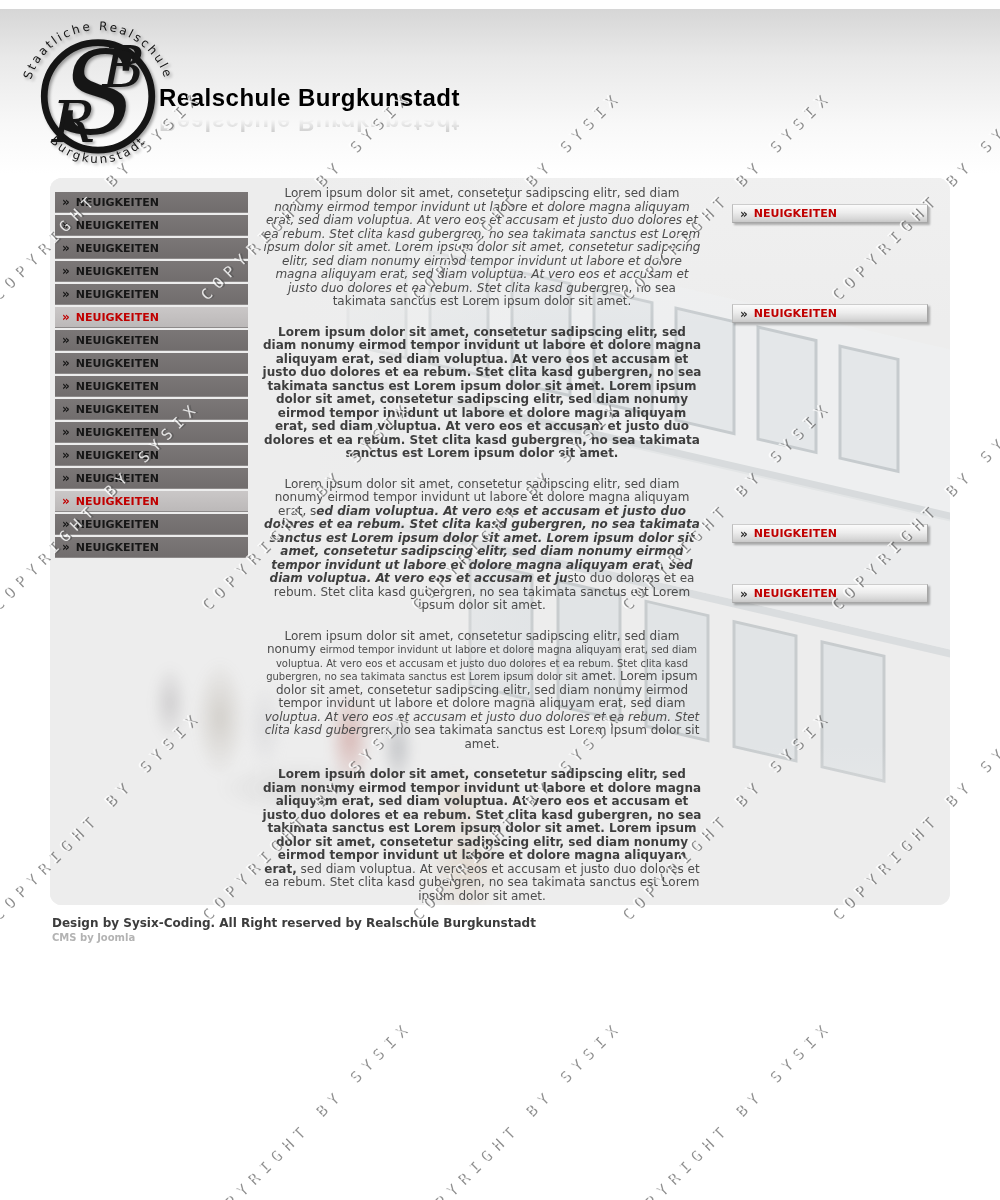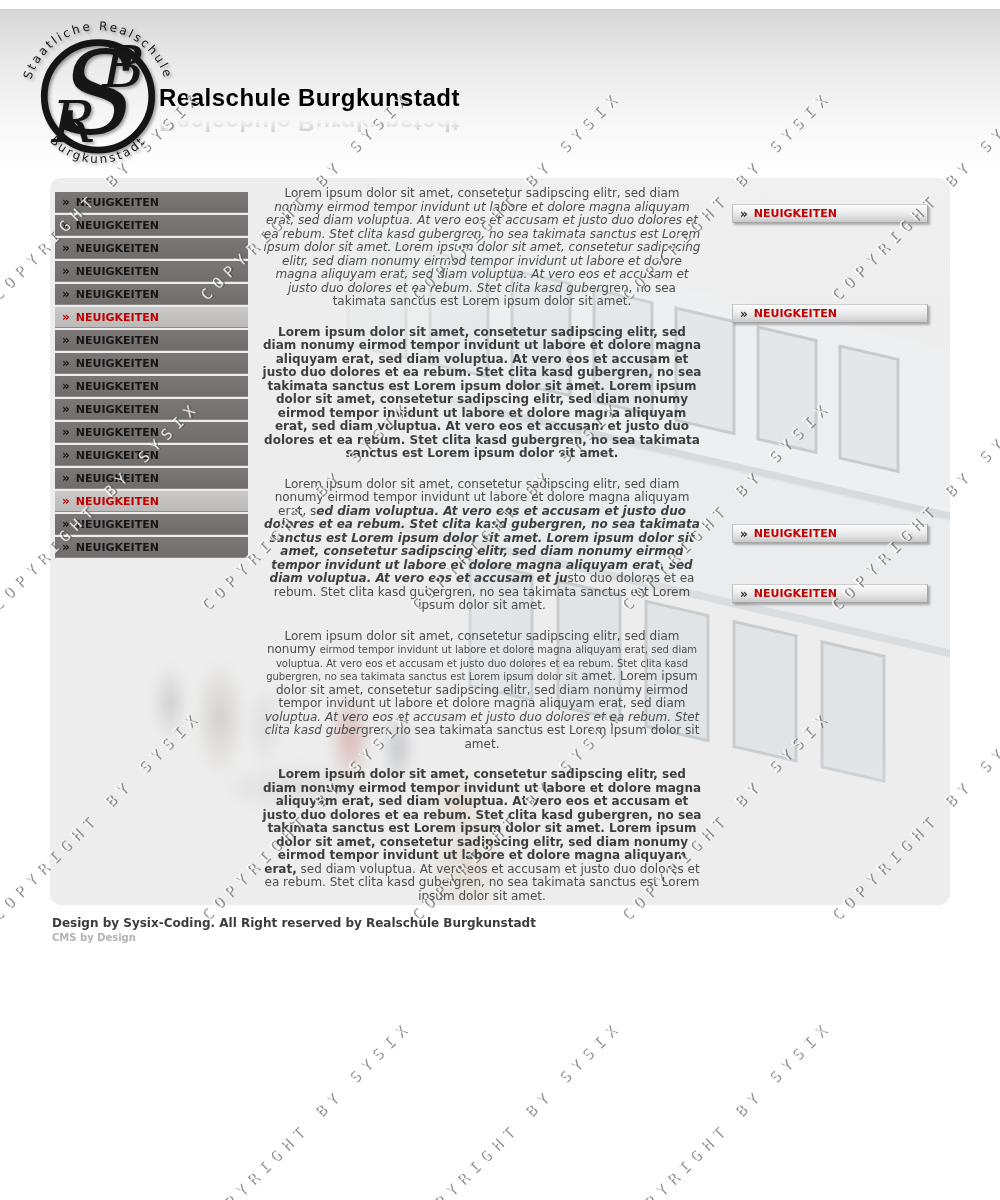--- a/index.html
+++ b/index.html
@@ -268,21 +268,21 @@
         <a class="side-btn">
           <span class="arrow">»</span>
           <span class="lab">NEUIGKEITEN</span>
         </a>
       </div>
 
   </div>
 
   <div class="footer">
     <span class="footer-credits">Design by Sysix-Coding. All Right reserved by Realschule Burgkunstadt</span>
-    <span class="footer-cms">CMS by Design</span>
+    <span class="footer-cms">CMS by Joomla</span>
   </div>
 
   <div class="wm-layer">
       <span class="wm" style="left: 0px; top: 286px;">COPYRIGHT BY SYSIX</span>
       <span class="wm" style="left: 210px; top: 286px;">COPYRIGHT BY SYSIX</span>
       <span class="wm" style="left: 420px; top: 286px;">COPYRIGHT BY SYSIX</span>
       <span class="wm" style="left: 630px; top: 286px;">COPYRIGHT BY SYSIX</span>
       <span class="wm" style="left: 840px; top: 286px;">COPYRIGHT BY SYSIX</span>
       <span class="wm" style="left: 0px; top: 596px;">COPYRIGHT BY SYSIX</span>
       <span class="wm" style="left: 210px; top: 596px;">COPYRIGHT BY SYSIX</span>

